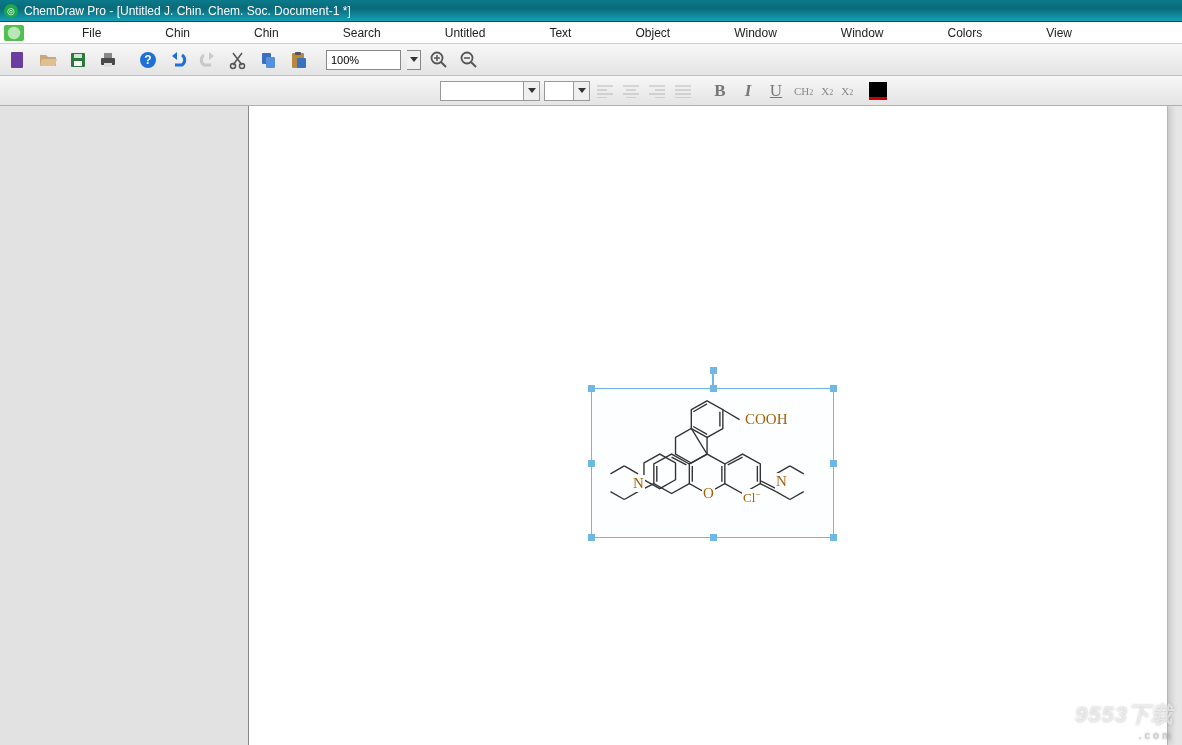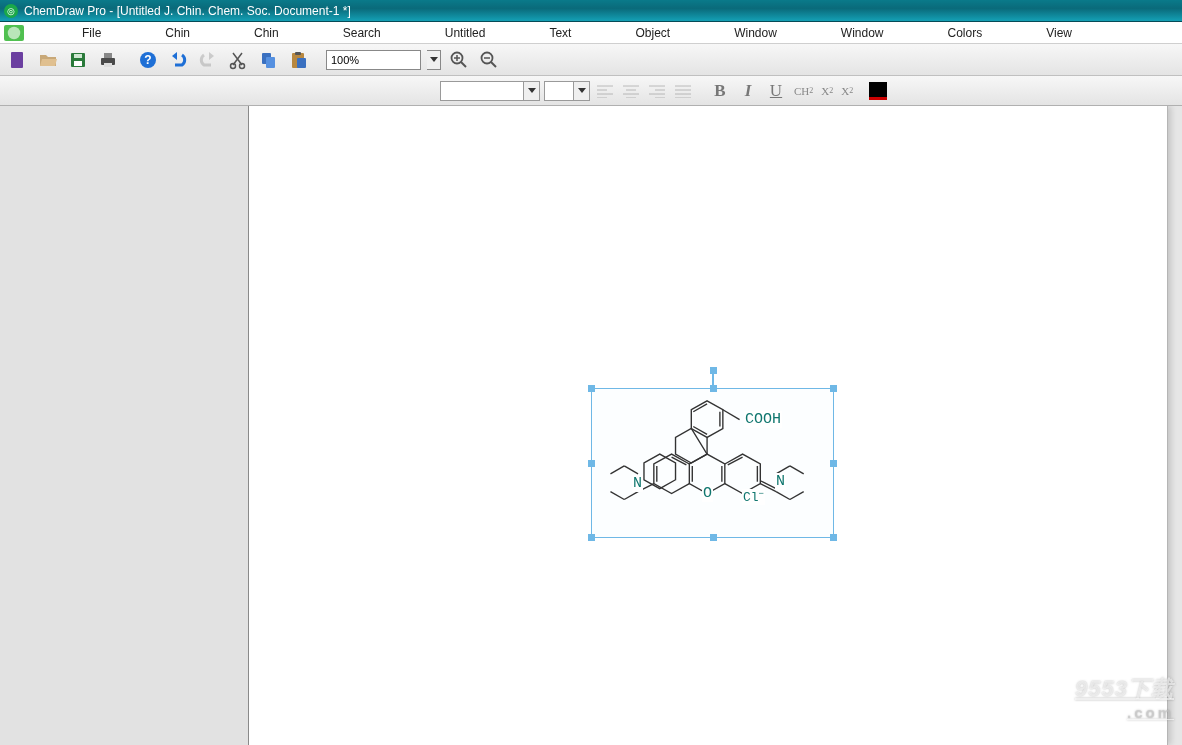--- a/index.html
+++ b/index.html
@@ -58,21 +58,21 @@
   padding: 0 6px;
   gap: 6px;
 }
 .tlbtn {
   width: 24px; height: 24px;
   display: flex; align-items: center; justify-content: center;
   border-radius: 3px;
 }
 .tlbtn svg { width: 20px; height: 20px; }
 .zoom-input {
-  width: 95px; height: 20px;
+  width: 75px; height: 20px;
   border: 1px solid #888;
   background: #fff;
   font-size: 11px;
   padding-left: 4px;
 }
 .zoom-dd {
   width: 14px; height:20px;
   border:1px solid #888; border-left:none;
   background:#f0f0f0;
   display:flex;align-items:center;justify-content:center;
@@ -90,21 +90,21 @@
   gap:4px;
 }
 .combo {
   height:20px;background:#fff;border:1px solid #9a9a9a;display:flex;align-items:center;
 }
 .combo .dd {width:16px;border-left:1px solid #9a9a9a;background:#efefef;display:flex;align-items:center;justify-content:center;height:100%;}
 .align-btn {width:22px;height:22px;display:flex;align-items:center;justify-content:center;opacity:0.35;}
 .fmt-btn {width:24px;height:24px;font-family:"Times New Roman",serif;font-size:17px;color:#777;display:flex;align-items:center;justify-content:center;font-weight:bold;}
 .fmt-btn.ital{font-style:italic;}
 .fmt-btn.underline{text-decoration:underline;}
-.chem-lbl{font-size:11px;color:#888;display:flex;align-items:center;justify-content:center;padding:0 2px;font-family:"Times New Roman",serif;}
+.chem-lbl{font-size:11px;color:#888;display:flex;align-items:flex-end;justify-content:center;padding:0 2px;font-family:"Times New Roman",serif;}
 .swatch{width:18px;height:18px;background:#000;border-bottom:3px solid #cc0000;}
 
 .workspace {
   position:absolute;top:106px;left:0;right:0;bottom:0;
   background:#e6e6e6;
   display:flex;
 }
 .ruler-vert {
   width:248px; background:#e2e2e2;
 }
@@ -132,31 +132,30 @@
 .h-tl{left:-4px;top:-4px;} .h-tr{right:-4px;top:-4px;}
 .h-bl{left:-4px;bottom:-4px;} .h-br{right:-4px;bottom:-4px;}
 .h-ml{left:-4px;top:calc(50% - 3px);} .h-mr{right:-4px;top:calc(50% - 3px);}
 .h-mt{left:calc(50% - 3px);top:-4px;} .h-mb{left:calc(50% - 3px);bottom:-4px;}
 .rot-handle{position:absolute;width:7px;height:7px;background:#6fb8e6;left:calc(50% - 3px);top:-22px;}
 .rot-line{position:absolute;width:2px;height:16px;background:#6fb8e6;left:calc(50% - 1px);top:-18px;}
 
 .struct {
   position:absolute;left:4px;top:4px;right:4px;bottom:4px;
 }
-.atom-label{position:absolute;font-family:Liberation Mono, monospace;font-size:15px;color:#0f766e;background:#fff;padding:0 1px;}
+.atom-label{position:absolute;font-family:Liberation Serif, serif;font-size:15px;color:#a16207;background:#fff;padding:0 1px;}
 
 .watermark{
-  position:absolute;right:8px;bottom:24px;
+  position:absolute;right:8px;bottom:4px;
   font-size:22px;font-weight:bold;font-style:italic;
   color:rgba(255,255,255,0.6);
   text-shadow:0 0 2px rgba(120,120,120,0.5);
   letter-spacing:1px;
-  text-decoration:underline;
-}
-.watermark small{display:block;font-size:15px;text-align:right;color:rgba(200,200,200,0.6);font-style:normal;letter-spacing:3px;}
+}
+.watermark small{display:block;font-size:10px;text-align:right;color:rgba(200,200,200,0.6);font-style:normal;letter-spacing:3px;}
 </style>
 </head>
 <body>
 
 <div class="titlebar">
   <span class="titlebar-icon">◎</span>
   <span>ChemDraw Pro - [Untitled J. Chin. Chem. Soc. Document-1 *]</span>
 </div>
 
 <div class="menubar">

